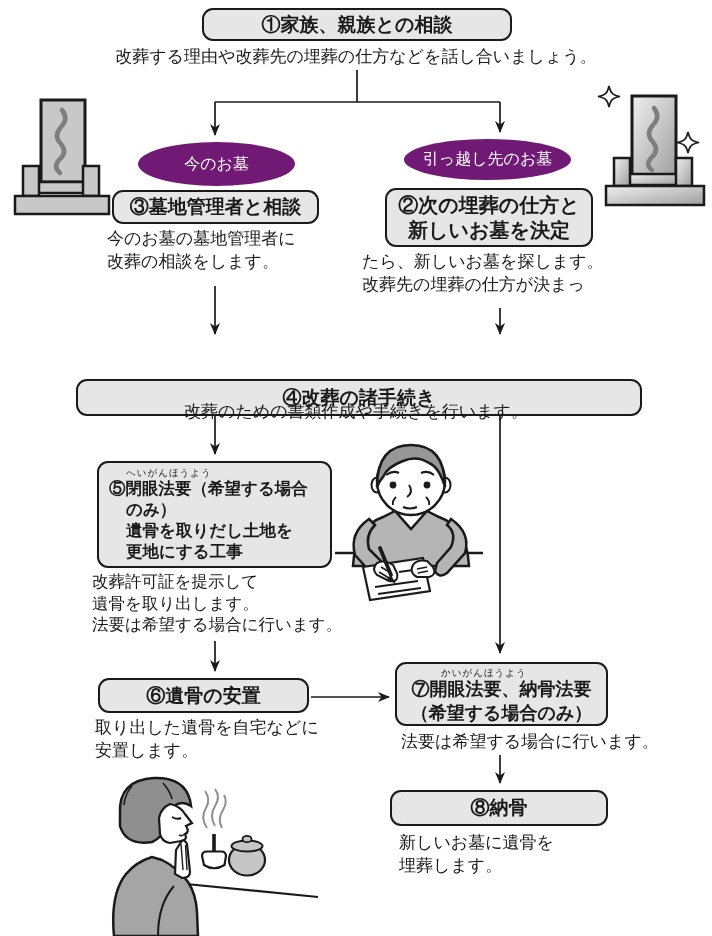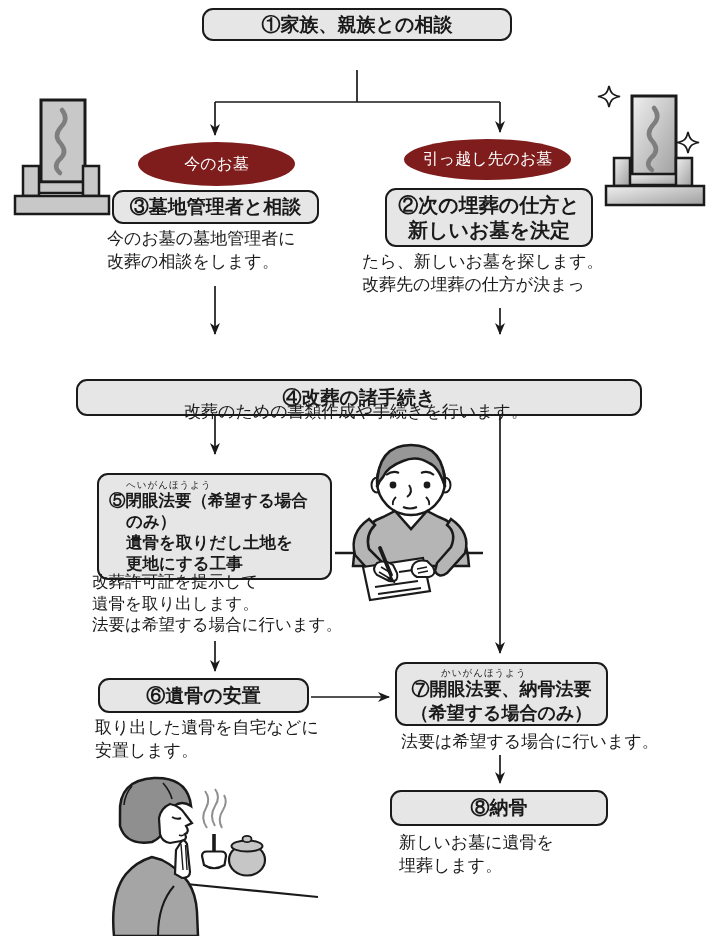--- a/index.html
+++ b/index.html
@@ -7,29 +7,29 @@
     position:relative;width:712px;height:936px;background:#fff;overflow:hidden;
     font-family:"Liberation Sans",sans-serif;color:#1a1a1a;text-decoration:underline;
   }
   .abs{position:absolute;}
   .box{
     position:absolute;background:#e6e6e6;border:2.5px solid #1a1a1a;border-radius:11px;
     display:flex;align-items:center;justify-content:center;flex-direction:column;
     font-weight:700;box-sizing:border-box;text-align:center;
   }
   .oval{
-    position:absolute;background:#7f1d1d;color:#fff;border-radius:50%;
+    position:absolute;background:#701a75;color:#fff;border-radius:50%;
     display:flex;align-items:center;justify-content:center;font-size:16px;font-weight:500;
   }
   .desc{position:absolute;font-size:17px;line-height:23px;}
   .center{left:0;width:712px;text-align:center;}
   .t19{font-size:19px;}
   .t18{font-size:20px;line-height:25px;}
   .box5{align-items:flex-start;justify-content:flex-start;text-align:left;
-        padding:15px 6px 5px 10px;font-size:16.5px;line-height:21px;margin-top:12px;}
+        padding:15px 6px 5px 10px;font-size:16.5px;line-height:21px;}
   .box5 .indent{margin-left:17px;}
   .furigana{position:absolute;font-size:9.5px;font-weight:400;letter-spacing:1px;line-height:10px;}
   .box7{padding-top:14px;justify-content:space-between;font-size:18px;line-height:22px;}
   svg{display:block;}
   .conn{position:absolute;left:0;top:0;pointer-events:none;}
 </style>
 </head>
 <body>
 
 <div id="canvas">
@@ -48,20 +48,21 @@
     <line x1="215" y1="411" x2="215" y2="454" stroke="#1a1a1a" stroke-width="1.7" marker-end="url(#ah)"></line>
     <line x1="500" y1="412" x2="500" y2="653" stroke="#1a1a1a" stroke-width="1.7" marker-end="url(#ah)"></line>
     <line x1="215" y1="641" x2="215" y2="671" stroke="#1a1a1a" stroke-width="1.7" marker-end="url(#ah)"></line>
     <line x1="311" y1="697" x2="389" y2="697" stroke="#1a1a1a" stroke-width="1.7" marker-end="url(#ah)"></line>
     <line x1="500" y1="755" x2="500" y2="783" stroke="#1a1a1a" stroke-width="1.7" marker-end="url(#ah)"></line>
   </svg>
 
   <div class="box t19" style="left:202px;top:8px;width:310px;height:33px;">
     <span>①家族、親族との相談</span>
   </div>
+  <div class="desc center" style="top:45px;">改葬する理由や改葬先の埋葬の仕方などを話し合いましょう。</div>
 
   <svg class="abs" style="left:8px;top:94px;" width="106" height="128" viewBox="0 0 106 128">
     <rect x="33" y="6" width="44" height="82" fill="#c8c8c8" stroke="#1a1a1a" stroke-width="3"></rect>
     <path d="M54,16 q7,9 -1,17 q-8,9 0,17 q7,9 -2,16 q-6,7 1,13" fill="none" stroke="#7e7e7e" stroke-width="4.5" stroke-linecap="round"></path>
     <rect x="29" y="88" width="52" height="11" fill="#c8c8c8" stroke="#1a1a1a" stroke-width="2.5"></rect>
     <rect x="15" y="72" width="16" height="30" fill="#c8c8c8" stroke="#1a1a1a" stroke-width="2.5"></rect>
     <rect x="75" y="72" width="16" height="30" fill="#c8c8c8" stroke="#1a1a1a" stroke-width="2.5"></rect>
     <rect x="7" y="102" width="94" height="18" fill="#c8c8c8" stroke="#1a1a1a" stroke-width="2.5"></rect>
   </svg>
 

